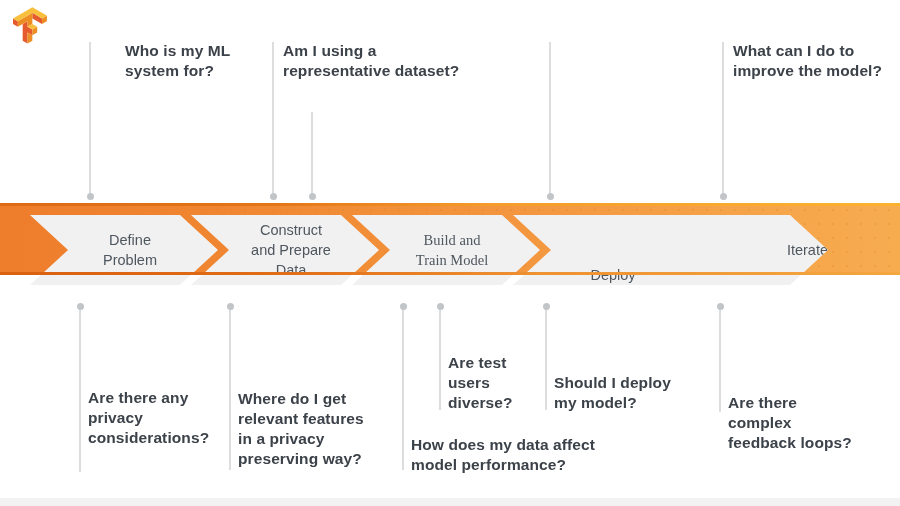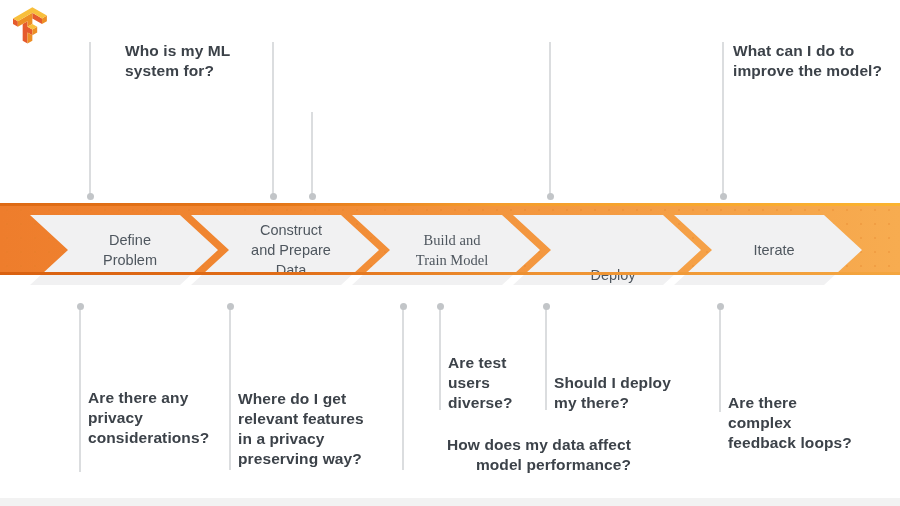--- a/index.html
+++ b/index.html
@@ -48,21 +48,21 @@
     font-size: 14.5px;
     line-height: 20px;
     text-align: center;
     white-space: pre-line;
     padding-left: 12px;
   }
   .ch1 { left: 30px; }
   .ch2 { left: 191px; }
   .ch3 { left: 352px; font-family: Liberation Serif, serif; }
   .ch4 { left: 513px; align-items: flex-end; }
-  .ch5 { left: 674px; }
+  .ch5 { left: 640px; justify-content: flex-end; }
 
   
   .conn { position: absolute; width: 2px; background: #DBDDDF; }
   .dot  { position: absolute; width: 7px; height: 7px; border-radius: 50%; background: #C2C5C8; }
 
   .conn.t1 { left: 89px;  top: 42px;  height: 152px; }
   .conn.t2 { left: 272px; top: 42px;  height: 152px; }
   .conn.t3 { left: 311px; top: 112px; height: 82px;  }
   .conn.t4 { left: 549px; top: 42px;  height: 152px; }
   .conn.t5 { left: 722px; top: 42px;  height: 152px; }
@@ -96,21 +96,21 @@
     letter-spacing: 0.1px;
   }
   .qt1 { left: 100px; top: 41px;  width: 170px; margin-left: 25px; }
   .qt2 { left: 283px; top: 41px;  width: 210px; }
   .qt3 { left: 322px; top: 111px; width: 180px; }
   .qt4 { left: 560px; top: 41px;  width: 170px; }
   .qt5 { left: 733px; top: 41px;  width: 170px; }
 
   .qb1 { left: 88px;  top: 388px; width: 170px; }
   .qb2 { left: 238px; top: 389px; width: 175px; }
-  .qb3 { left: 411px; top: 435px; width: 220px; text-align: right; }
+  .qb3 { left: 411px; top: 435px; width: 220px; }
   .qb4 { left: 448px; top: 353px; width: 110px; }
   .qb5 { left: 554px; top: 373px; width: 160px; }
   .qb6 { left: 728px; top: 353px; width: 165px; margin-top: 40px; }
 
   
   .footer-strip {
     position: absolute; left: 0; bottom: 0;
     width: 100%; height: 8px;
     background: #F2F2F2;
   }
@@ -167,35 +167,37 @@
   <div class="dot b3"></div>
   <div class="conn b4"></div>
   <div class="dot b4"></div>
   <div class="conn b5"></div>
   <div class="dot b5"></div>
   <div class="conn b6"></div>
   <div class="dot b6"></div>
 
   <div class="q qt1">Who is my ML
 system for?</div>
+  <div class="q qt2">Am I using a
+representative dataset?</div>
   <div class="q qt5">What can I do to
 improve the model?</div>
 
   <div class="q qb1">Are there any
 privacy
 considerations?</div>
   <div class="q qb2">Where do I get
 relevant features
 in a privacy
 preserving way?</div>
   <div class="q qb3">How does my data affect
 model performance?</div>
   <div class="q qb4">Are test
 users
 diverse?</div>
   <div class="q qb5">Should I deploy
-my there?</div>
+my model?</div>
   <div class="q qb6">Are there
 complex
 feedback loops?</div>
 
   <div class="footer-strip"></div>
 </div>
 
 </body></html>

